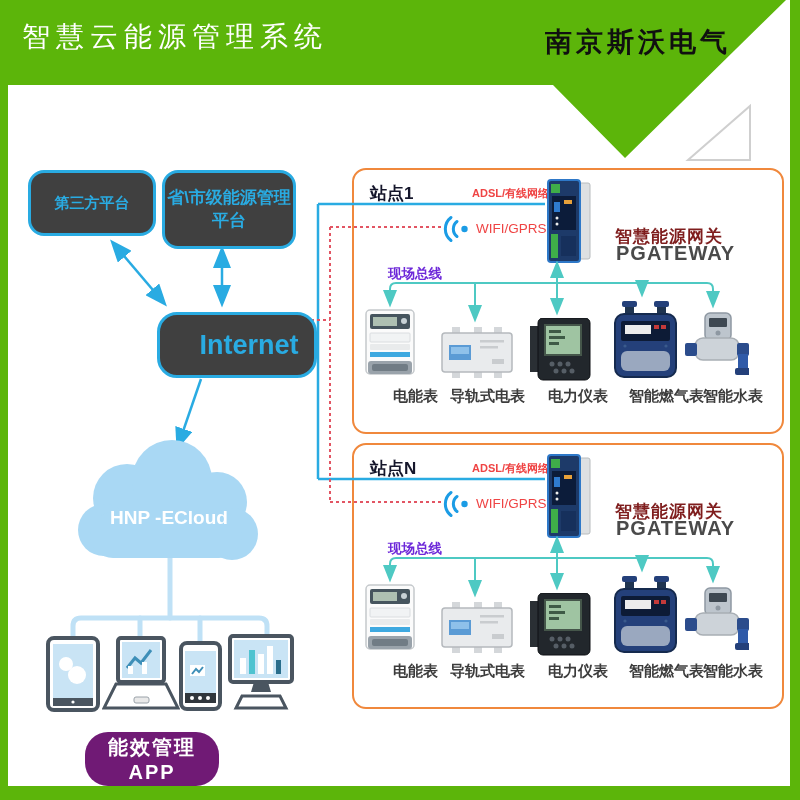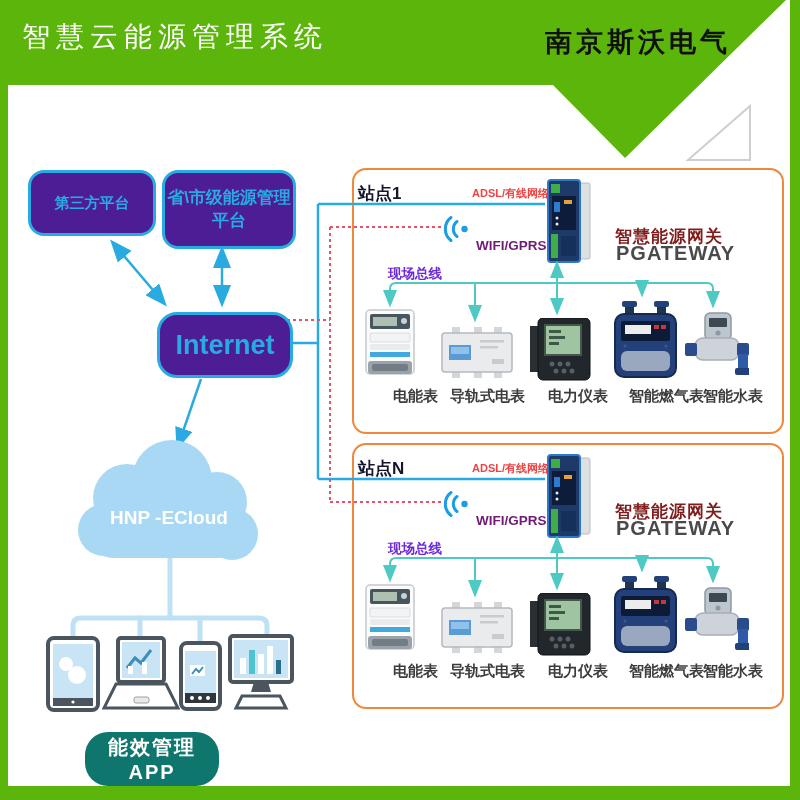--- a/index.html
+++ b/index.html
@@ -15,36 +15,36 @@
     position:absolute;left:22px;top:18px;z-index:11;
     font-size:28px;font-weight:normal;color:#FFFFFF;letter-spacing:6px;white-space:nowrap;
   }
   .company{
     position:absolute;left:545px;top:24px;z-index:11;
     font-size:27px;font-weight:bold;color:#101010;letter-spacing:4px;white-space:nowrap;
   }
 
   
   .fbox{
-    position:absolute;z-index:3;border:3px solid #29ABE2;border-radius:16px;background:#4c1d95;
+    position:absolute;z-index:3;border:3px solid #29ABE2;border-radius:16px;background:#404040;
     color:#29ABE2;font-weight:bold;display:flex;align-items:center;justify-content:center;
     text-align:center;
   }
   .fb-third{left:28px;top:170px;width:122px;height:60px;font-size:15px;}
   .fb-gov{left:162px;top:170px;width:128px;height:73px;font-size:17px;line-height:1.35;}
-  .fb-internet{left:157px;top:312px;width:130px;height:60px;border-radius:20px;font-size:27px;}
+  .fb-internet{left:157px;top:312px;width:130px;height:60px;border-radius:20px;font-size:27px;padding-left:24px;}
 
   
   .station{
     position:absolute;left:352px;width:428px;height:262px;z-index:1;
     border:2.5px solid #F0883C;border-radius:14px;background:#fff;
   }
-  .st-label{position:absolute;left:4px;top:12px;font-size:17px;font-weight:bold;color:#15162B;}
+  .st-label{position:absolute;left:16px;top:12px;font-size:17px;font-weight:bold;color:#15162B;}
   .adsl-text{position:absolute;left:80px;top:16px;width:115px;text-align:right;font-size:11px;font-weight:bold;color:#ef4444;}
-  .wifi-text{position:absolute;left:122px;top:51px;font-size:13.5px;font-weight:bold;color:#701a75;margin-top:17px;}
+  .wifi-text{position:absolute;left:122px;top:51px;font-size:13.5px;font-weight:normal;color:#ef4444;}
   .bus-text{position:absolute;left:34px;top:95px;font-size:13.5px;font-weight:bold;color:#6d28d9;}
   .gw-name{position:absolute;left:262px;top:28px;font-size:20px;font-weight:bold;color:#4A4A4A;letter-spacing:1px;margin-top:44px;}
   .gw-sub{position:absolute;left:261px;top:55px;font-size:17px;font-weight:bold;color:#7f1d1d;letter-spacing:1px;}
   .wifi-svg{position:absolute;left:88px;top:44px;width:30px;height:30px;}
   .gw-svg{position:absolute;left:193px;top:8px;width:44px;height:86px;}
   .dev{position:absolute;}
   .d1{left:11px;top:139px;width:50px;height:71px;}
   .d2{left:86px;top:156px;width:74px;height:53px;}
   .d3{left:176px;top:148px;width:62px;height:63px;}
   .d4{left:259px;top:129px;width:65px;height:82px;}
@@ -55,21 +55,21 @@
   
   .cloud-svg{position:absolute;left:72px;top:440px;width:195px;height:135px;z-index:3;}
   .bdev{position:absolute;z-index:3;}
   .bd1{left:46px;top:636px;width:54px;height:78px;}
   .bd2{left:102px;top:636px;width:78px;height:78px;}
   .bd3{left:179px;top:641px;width:43px;height:70px;}
   .bd4{left:228px;top:634px;width:68px;height:80px;}
 
   .app-btn{
     position:absolute;left:85px;top:732px;width:134px;height:54px;z-index:3;
-    background:#0f766e;border-radius:23px;border:none;pointer-events:auto;
+    background:#701a75;border-radius:23px;border:none;pointer-events:auto;
     color:#fff;font-size:20px;font-weight:bold;letter-spacing:2px;
     display:flex;align-items:center;justify-content:center;
     font-family:"Liberation Sans","DejaVu Sans",sans-serif;
   }
 </style>
 </head>
 <body>
 
 <div class="card"></div>
 

